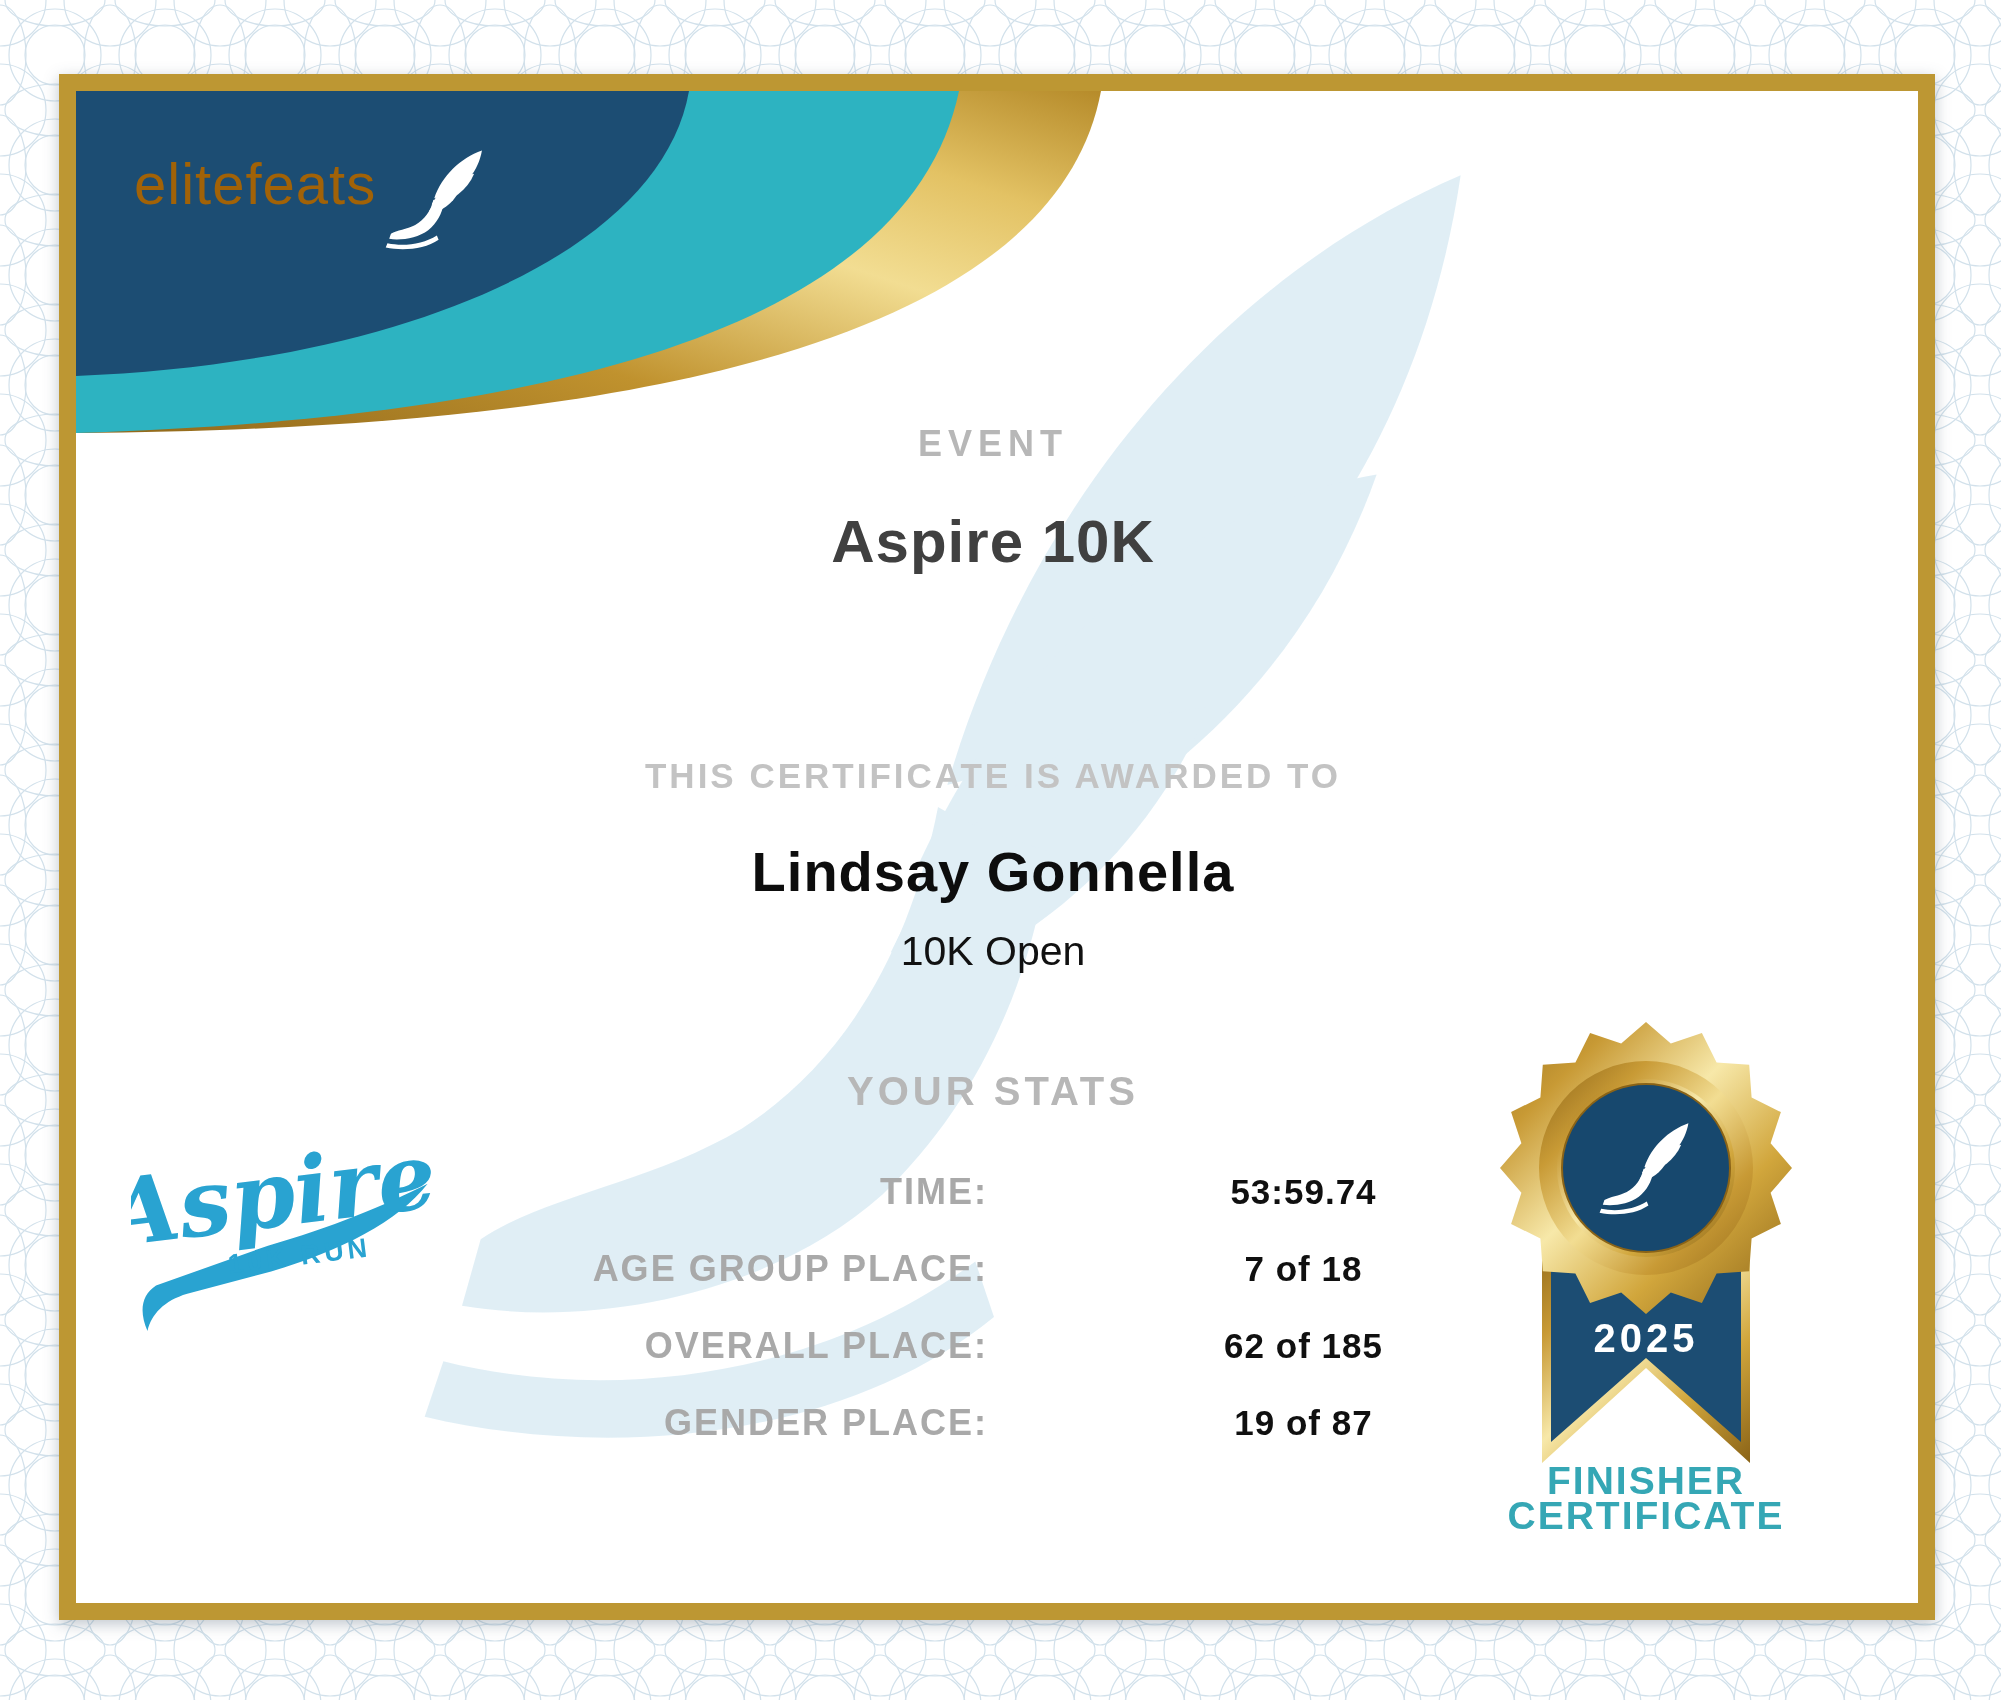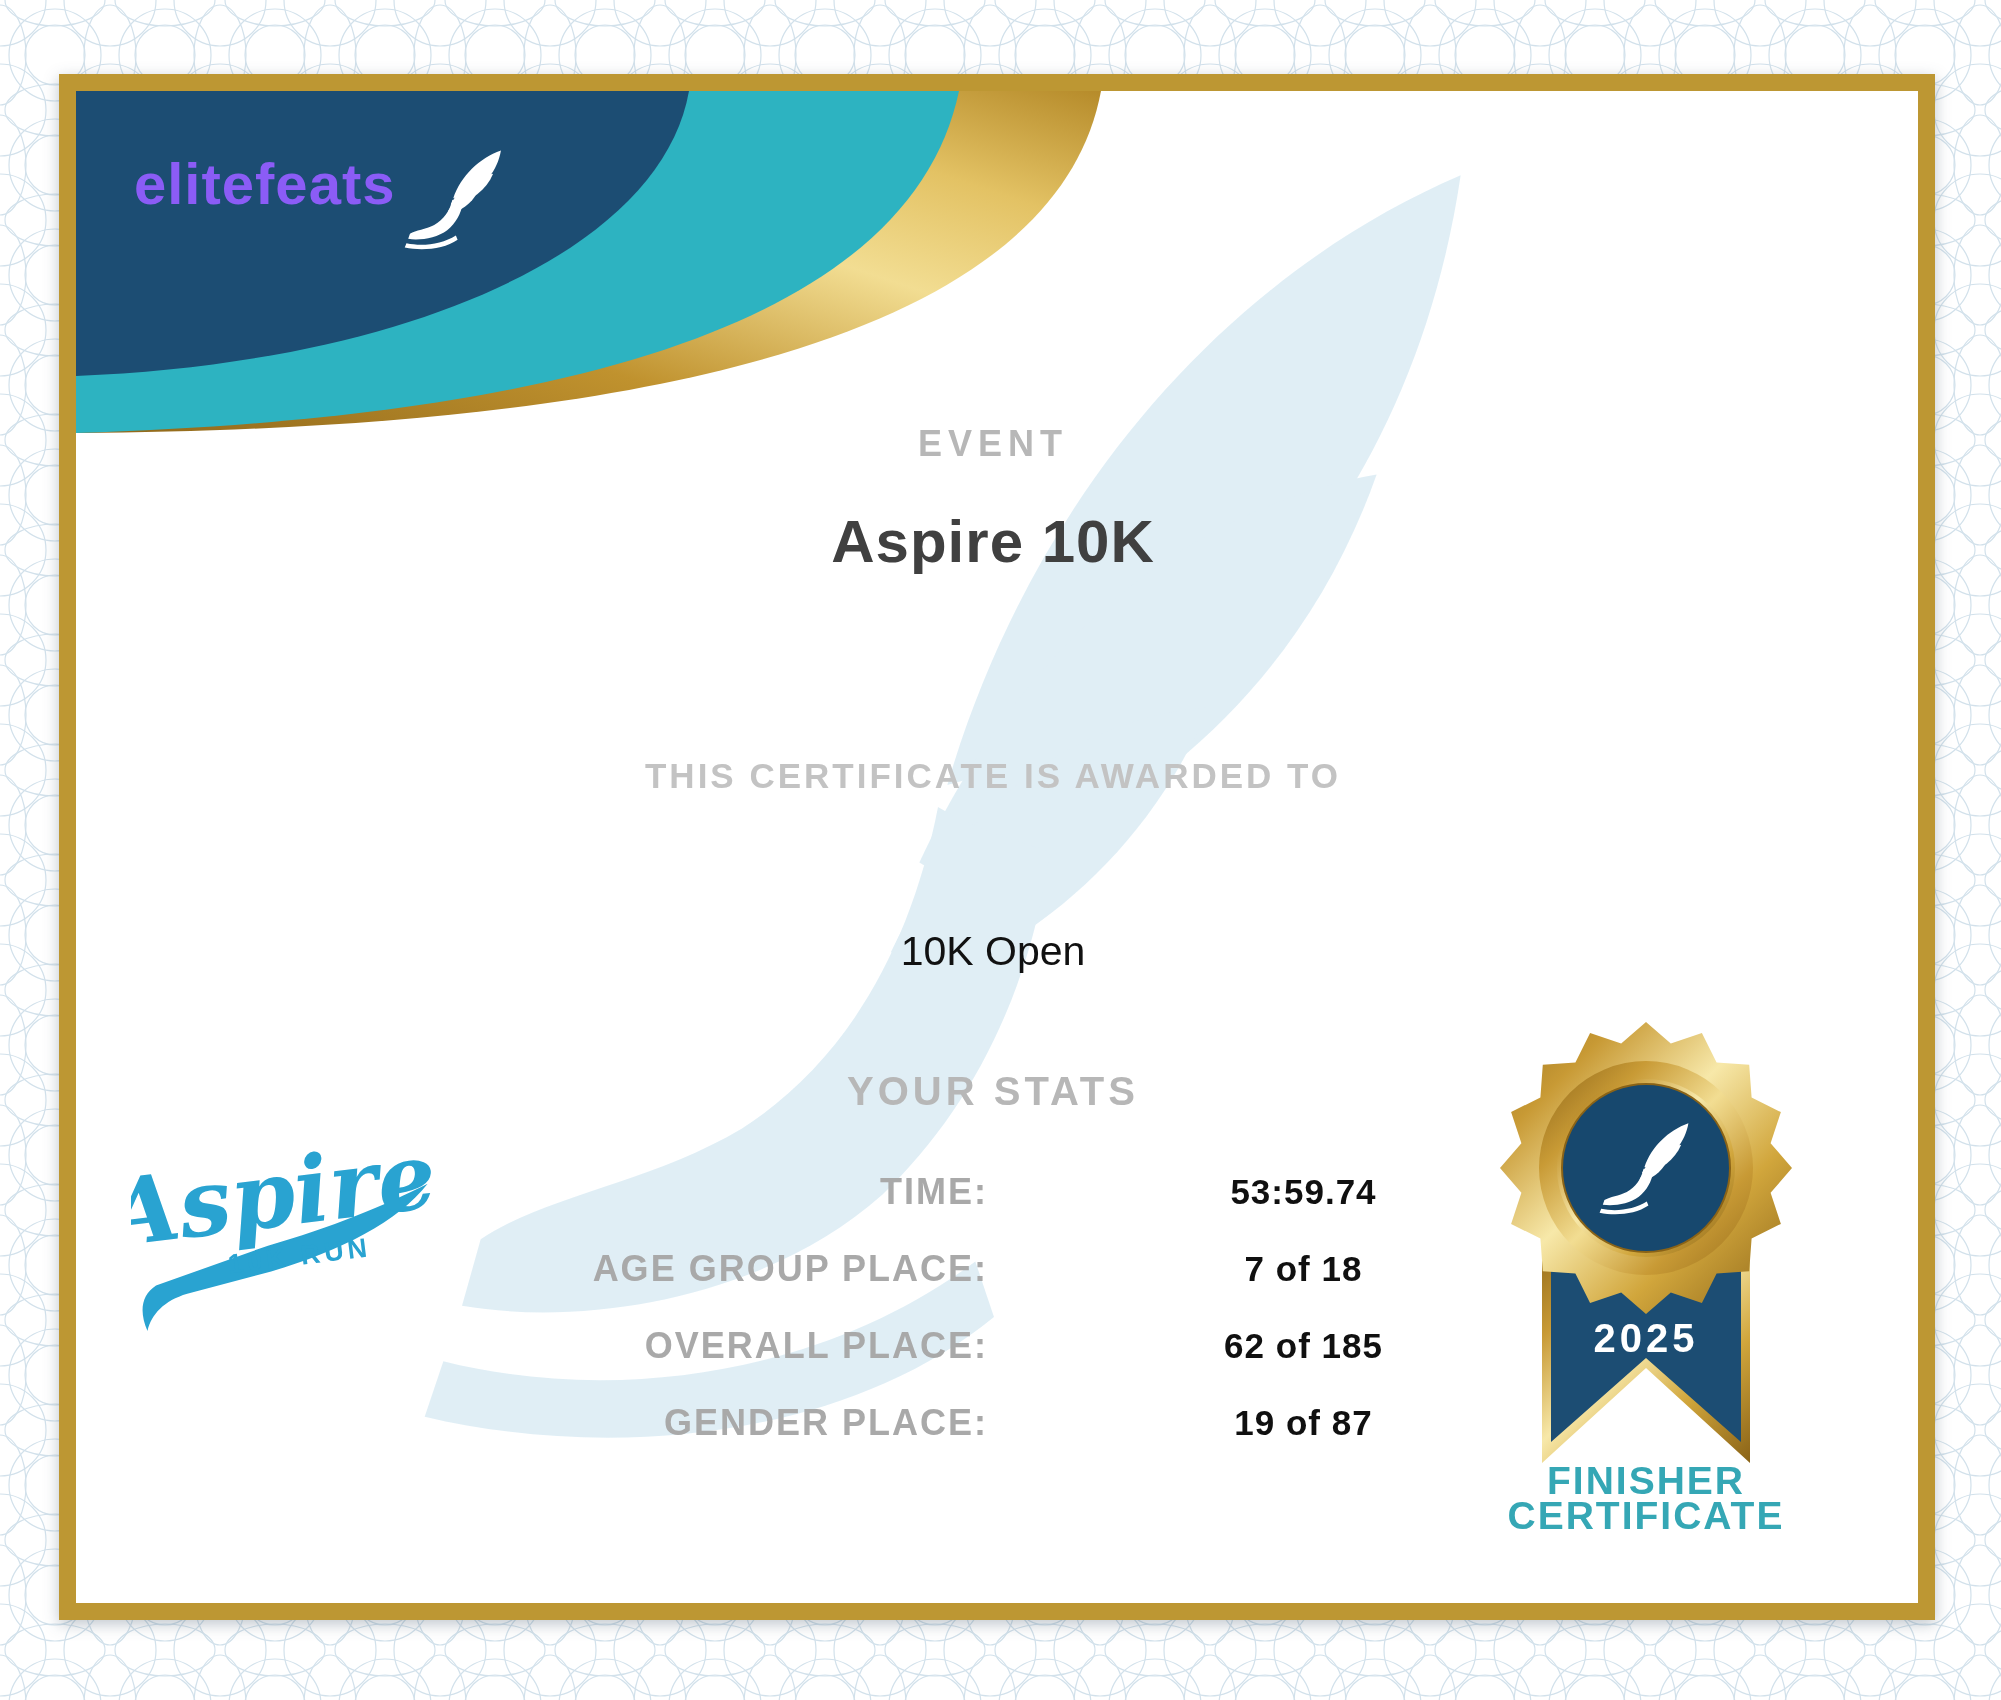--- a/index.html
+++ b/index.html
@@ -7,21 +7,21 @@
   .page{position:relative;width:2001px;height:1700px;background:#fff;overflow:hidden;
         font-family:"Liberation Sans",sans-serif;}
   .guilloche{position:absolute;left:0;top:0;width:2001px;height:1700px;}
   .frame{position:absolute;left:59px;top:74px;width:1842px;height:1512px;
          border:17px solid #bd9733;background:#fff;
          box-shadow:0 4px 14px rgba(70,90,110,.35);}
   .inner{position:absolute;inset:0;overflow:hidden;}
   .header-svg{position:absolute;left:0;top:0;z-index:2;}
   .watermark{position:absolute;left:330px;top:40px;z-index:1;opacity:.9;}
   .brand{position:absolute;left:58px;top:58px;z-index:3;display:flex;align-items:flex-start;}
-  .brand-text{font-size:58px;font-weight:bold;color:#8b5cf6;letter-spacing:1px;line-height:1.2;}
+  .brand-text{font-size:58px;font-weight:normal;color:#a16207;letter-spacing:1px;line-height:1.2;}
   .brand-icon{width:104px;height:104px;margin:-2px 0 0 8px;}
   .cline{position:absolute;left:917px;transform:translate(-50%,-50%);white-space:nowrap;z-index:4;}
   .lbl-event{top:353px;font-size:36px;font-weight:bold;color:#b7b7b7;letter-spacing:6px;}
   .event-name{top:450px;font-size:60px;font-weight:bold;color:#404040;letter-spacing:1px;}
   .lbl-awarded{top:685px;font-size:35px;font-weight:bold;color:#c3c3c3;letter-spacing:3px;}
   .recipient-name{top:780px;font-size:56px;font-weight:bold;color:#0d0d0d;letter-spacing:1px;}
   .division{top:860px;font-size:41px;font-weight:normal;color:#111;}
   .lbl-stats{top:1000px;font-size:40px;font-weight:bold;color:#b7b7b7;letter-spacing:4px;}
   .stats-grid{position:absolute;top:1062px;left:0;width:1525px;z-index:4;
               display:grid;grid-template-columns:912px 1fr;column-gap:18px;
@@ -109,20 +109,21 @@
       <div class="brand">
         <span class="brand-text">elitefeats</span>
         <svg class="brand-icon" viewBox="0 0 120 120">
           <use href="#wingfoot" fill="#ffffff"></use>
         </svg>
       </div>
 
       <div class="cline lbl-event">EVENT</div>
       <div class="cline event-name">Aspire 10K</div>
       <div class="cline lbl-awarded">THIS CERTIFICATE IS AWARDED TO</div>
+      <div class="cline recipient-name">Lindsay Gonnella</div>
       <div class="cline division">10K Open</div>
       <div class="cline lbl-stats">YOUR STATS</div>
 
       <div class="stats-grid">
         <div class="stat-label">TIME:</div>
         <div class="stat-value">53:59.74</div>
         <div class="stat-label">AGE GROUP PLACE:</div>
         <div class="stat-value">7 of 18</div>
         <div class="stat-label">OVERALL PLACE:</div>
         <div class="stat-value">62 of 185</div>

